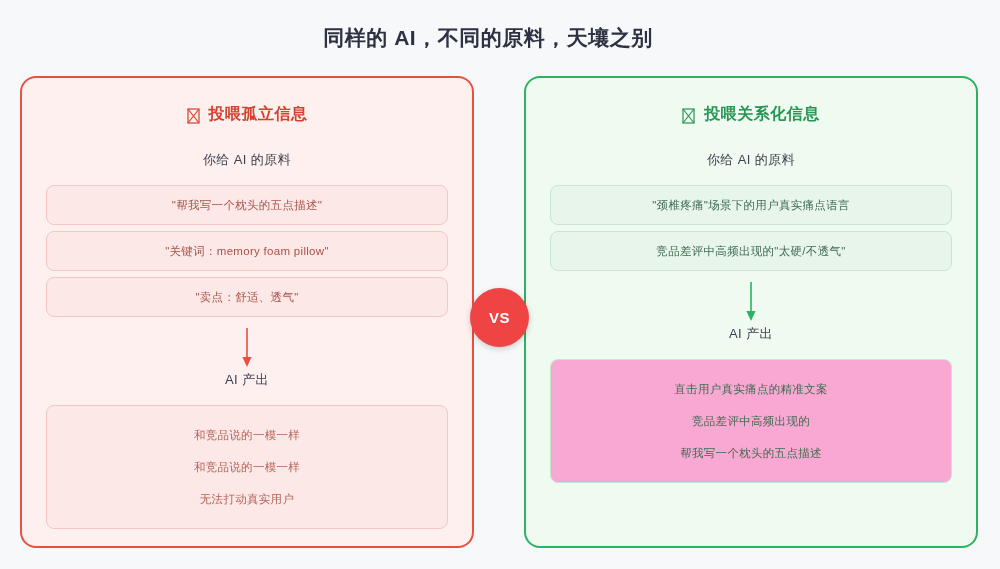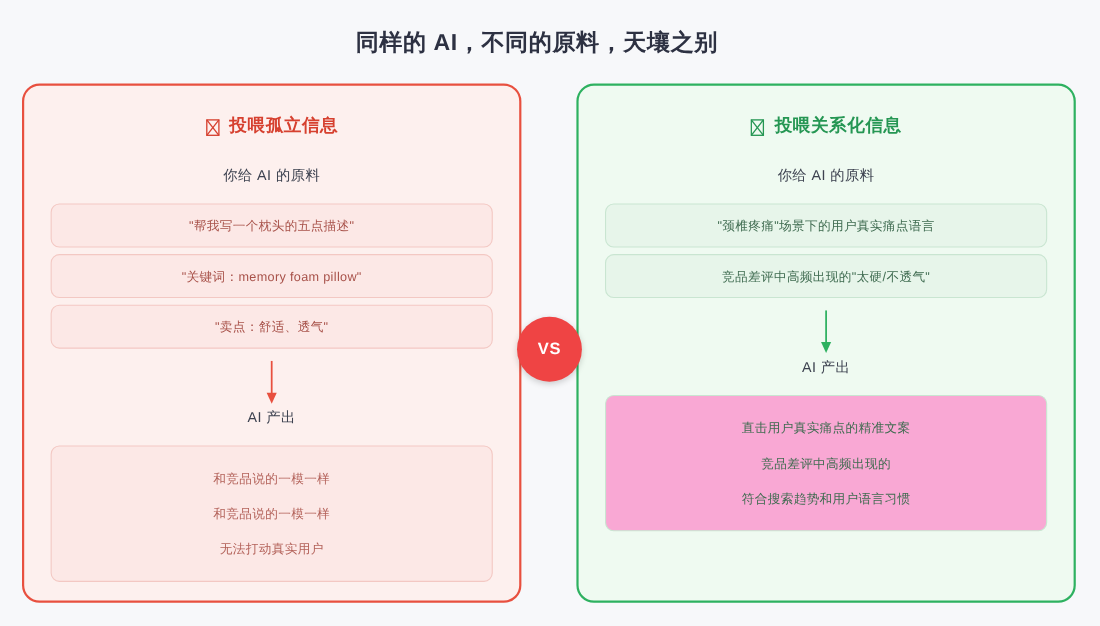--- a/index.html
+++ b/index.html
@@ -256,18 +256,18 @@
         <line x1="7" y1="0" x2="7" y2="31" stroke="#2eb160" stroke-width="1.6"></line>
         <polygon points="7,39 2.4,29 11.6,29" fill="#2eb160"></polygon>
       </svg>
     </div>
 
     <div class="section-label">AI 产出</div>
 
     <div class="output-box">
       <div class="output-line">直击用户真实痛点的精准文案</div>
       <div class="output-line">竞品差评中高频出现的</div>
-      <div class="output-line">符合搜索趋势和用户语言习惯</div>
+      <div class="output-line">帮我写一个枕头的五点描述</div>
     </div>
 
   </div>
 
 </div>
 
 </body></html>

